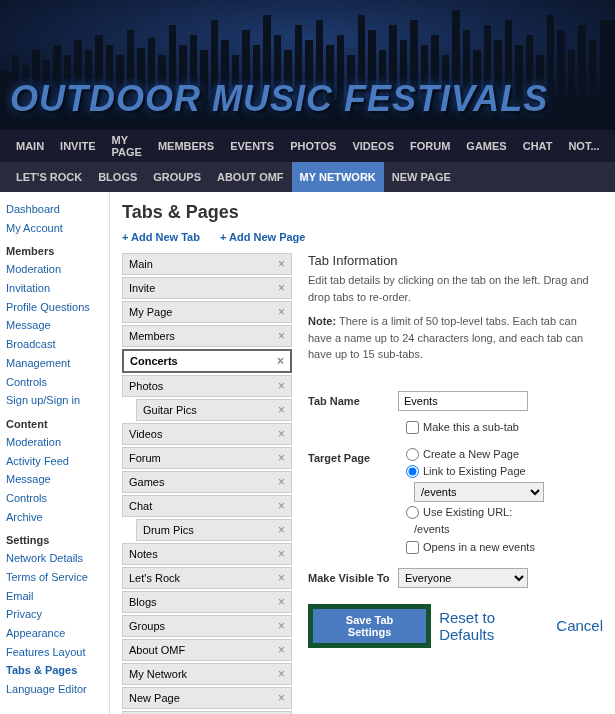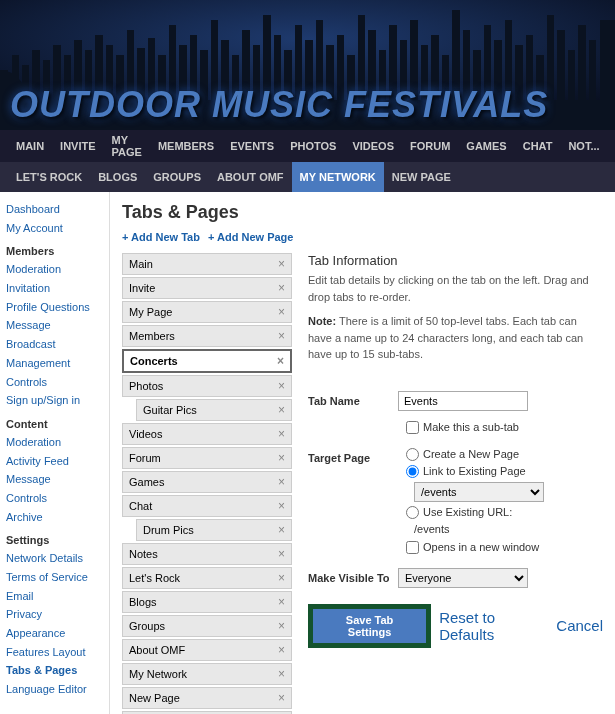--- a/index.html
+++ b/index.html
@@ -8,21 +8,21 @@
     
     .header-banner {
       width: 100%;
       height: 130px;
       background: linear-gradient(180deg, #1a2a4a 0%, #0d1a35 40%, #162040 100%);
       position: relative;
       overflow: hidden;
     }
     .header-banner .title {
       position: absolute;
-      bottom: 4px;
+      bottom: 10px;
       left: 10px;
       font-size: 36px;
       font-weight: 900;
       font-style: italic;
       color: #4a7abf;
       text-shadow: 2px 2px 4px #000, 0 0 10px #2255aa;
       font-family: 'Arial Black', Arial, sans-serif;
       letter-spacing: 1px;
     }
 
@@ -112,21 +112,21 @@
 
     .page-title {
       font-size: 18px;
       font-weight: bold;
       color: #333;
       margin-bottom: 8px;
     }
 
     .add-links {
       display: flex;
-      gap: 8px;
+      gap: 20px;
       margin-bottom: 10px;
       font-size: 11px;
     }
     .add-links a {
       color: #1a5fa8;
       text-decoration: none;
       font-weight: bold;
     }
     .add-links a:before {
       content: '+ ';
@@ -535,21 +535,21 @@
                 <option>/events</option>
               </select>
             </div>
             <label class="radio-option">
               <input type="radio" name="target_page" value="use_url" style="">
               <span>Use Existing URL:</span>
             </label>
             <div class="url-text" style="margin-left:16px;">/events</div>
             <label class="checkbox-option" style="margin-top:6px;">
               <input type="checkbox" style="">
-              <span>Opens in a new window</span>
+              <span>Opens in a new events</span>
             </label>
           </div>
         </div>
 
         <div class="form-row">
           <div class="form-label">Make Visible To</div>
           <div class="form-control">
             <select>
               <option>Everyone</option>
             </select>

